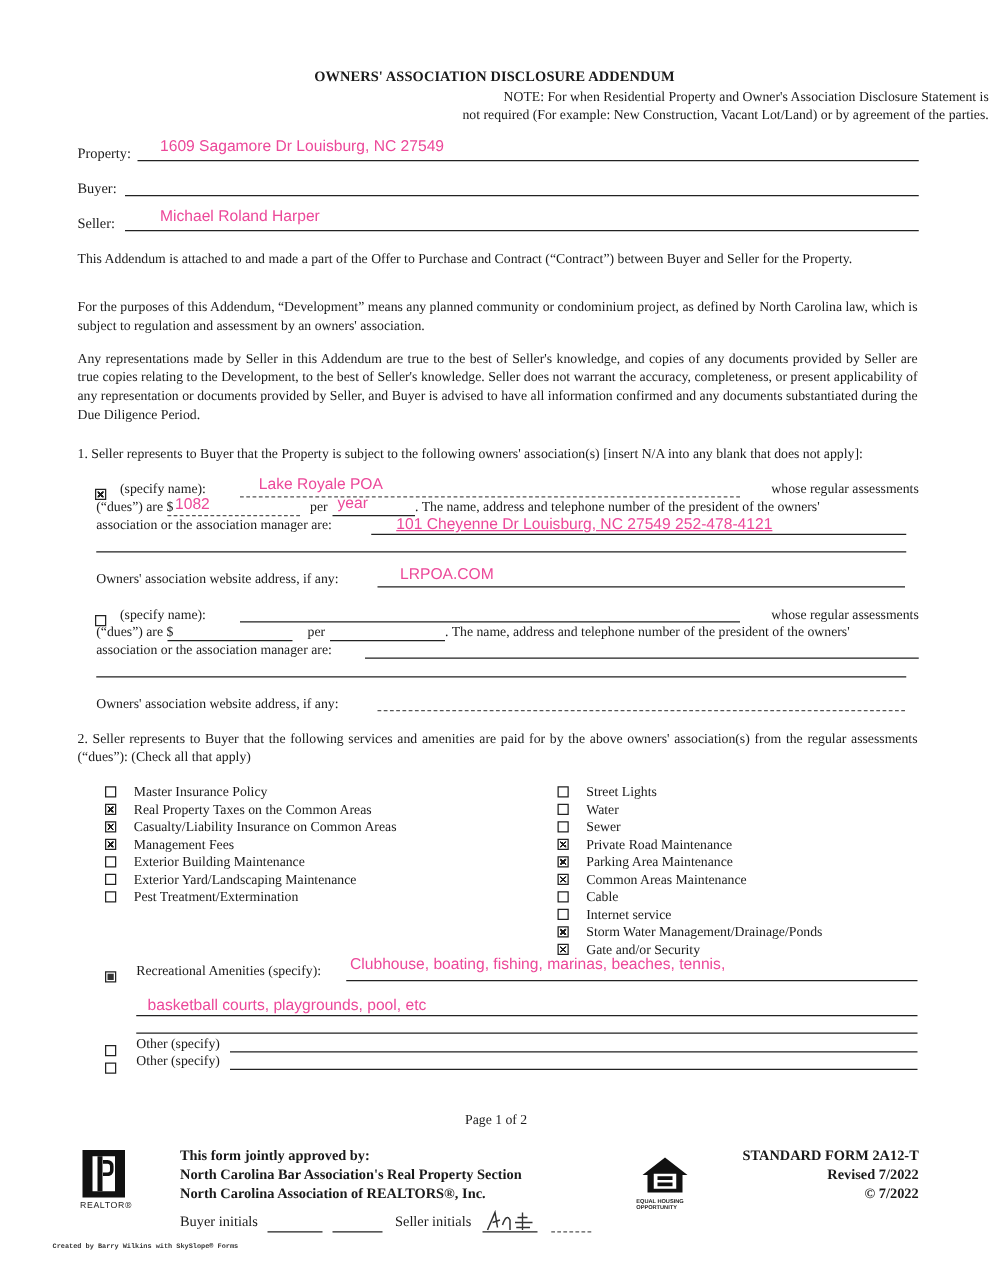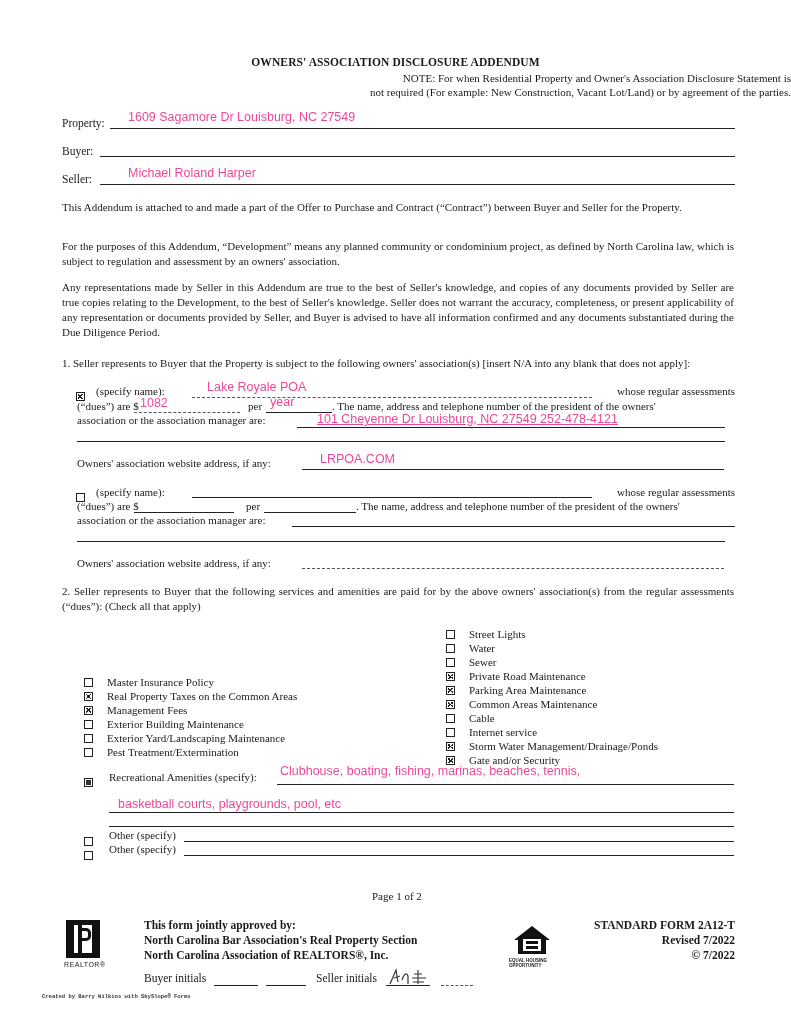--- a/index.html
+++ b/index.html
@@ -92,23 +92,24 @@
 
 <div class="abs lbl" style="left:77px; top:514px; font-size:11px;">association or the association manager are:</div>
 <div class="abs line" style="left:292px; top:526px; width:443px;"></div>
 <div class="abs line" style="left:77px; top:541px; width:648px;"></div>
 
 <div class="abs lbl" style="left:77px; top:557px; font-size:11px;">Owners' association website address, if any:</div>
 <div class="abs line dash" style="left:302px; top:568px; width:422px;"></div>
 
 <div class="abs para" style="top:584px;">2.  Seller represents to Buyer that the following services and amenities are paid for by the above owners' association(s) from the regular assessments (“dues”):  (Check all that apply)</div>
 
-<div class="abs" style="left:84px; top:627px;margin-top:48px;" id="left-list">
+<div class="abs" style="left:84px; top:627px;" id="left-list">
     <div class="item"><span class="cb"></span><span>Master Insurance Policy</span></div>
     <div class="item"><span class="cb checked"></span><span>Real Property Taxes on the Common Areas</span></div>
+    <div class="item"><span class="cb checked"></span><span>Casualty/Liability Insurance on Common Areas</span></div>
     <div class="item"><span class="cb checked"></span><span>Management Fees</span></div>
     <div class="item"><span class="cb"></span><span>Exterior Building Maintenance</span></div>
     <div class="item"><span class="cb"></span><span>Exterior Yard/Landscaping Maintenance</span></div>
     <div class="item"><span class="cb"></span><span>Pest Treatment/Extermination</span></div>
   </div>
 <div class="abs" style="left:446px; top:627px;" id="right-list">
     <div class="item"><span class="cb"></span><span>Street Lights</span></div>
     <div class="item"><span class="cb"></span><span>Water</span></div>
     <div class="item"><span class="cb"></span><span>Sewer</span></div>
     <div class="item"><span class="cb checked"></span><span>Private Road Maintenance</span></div>

